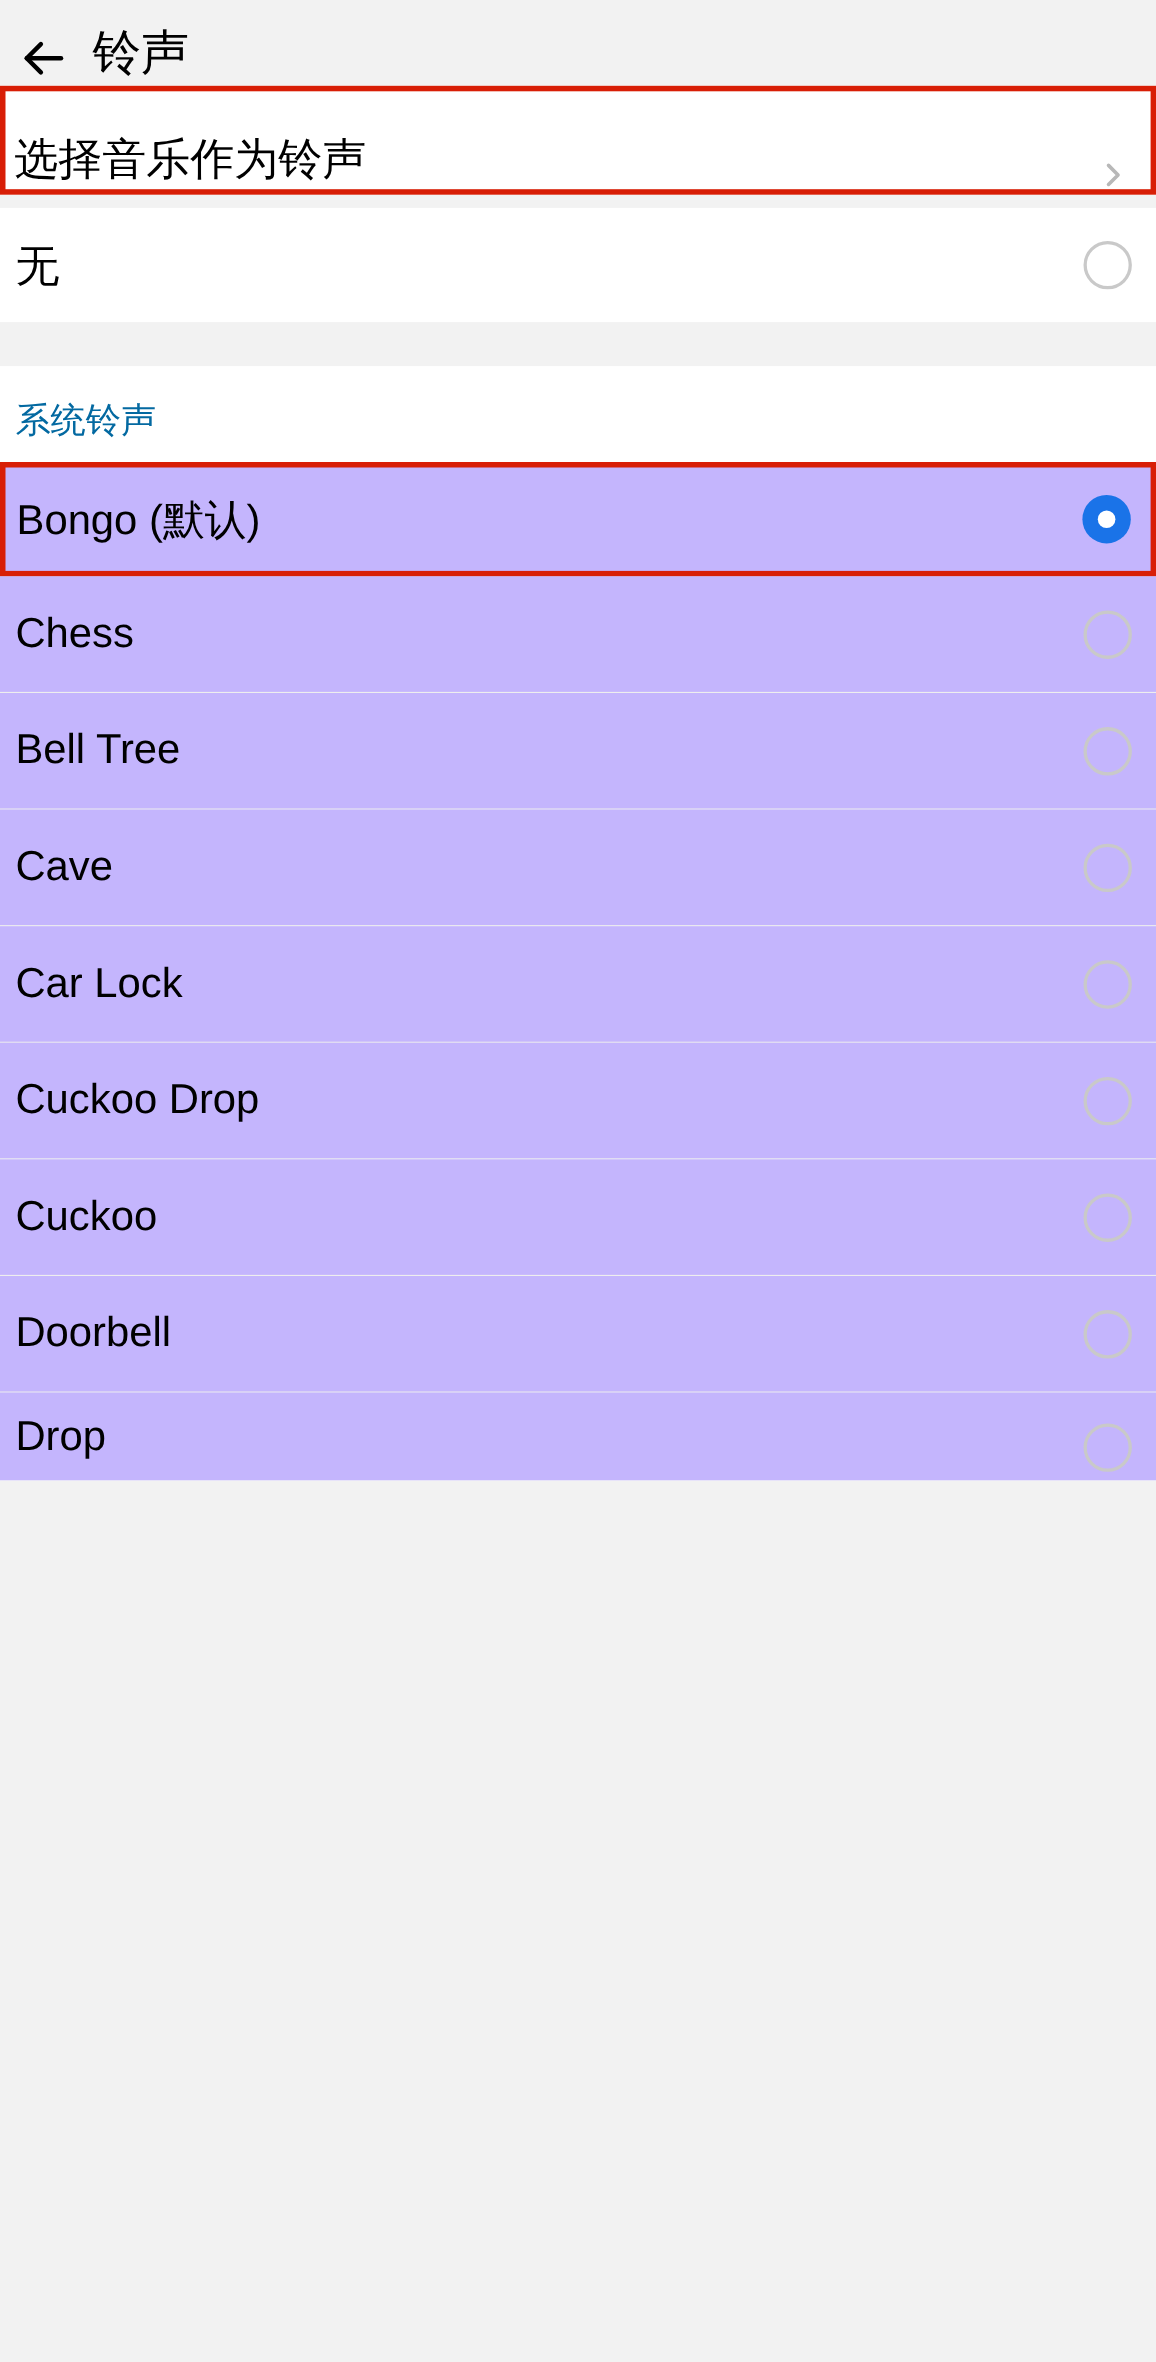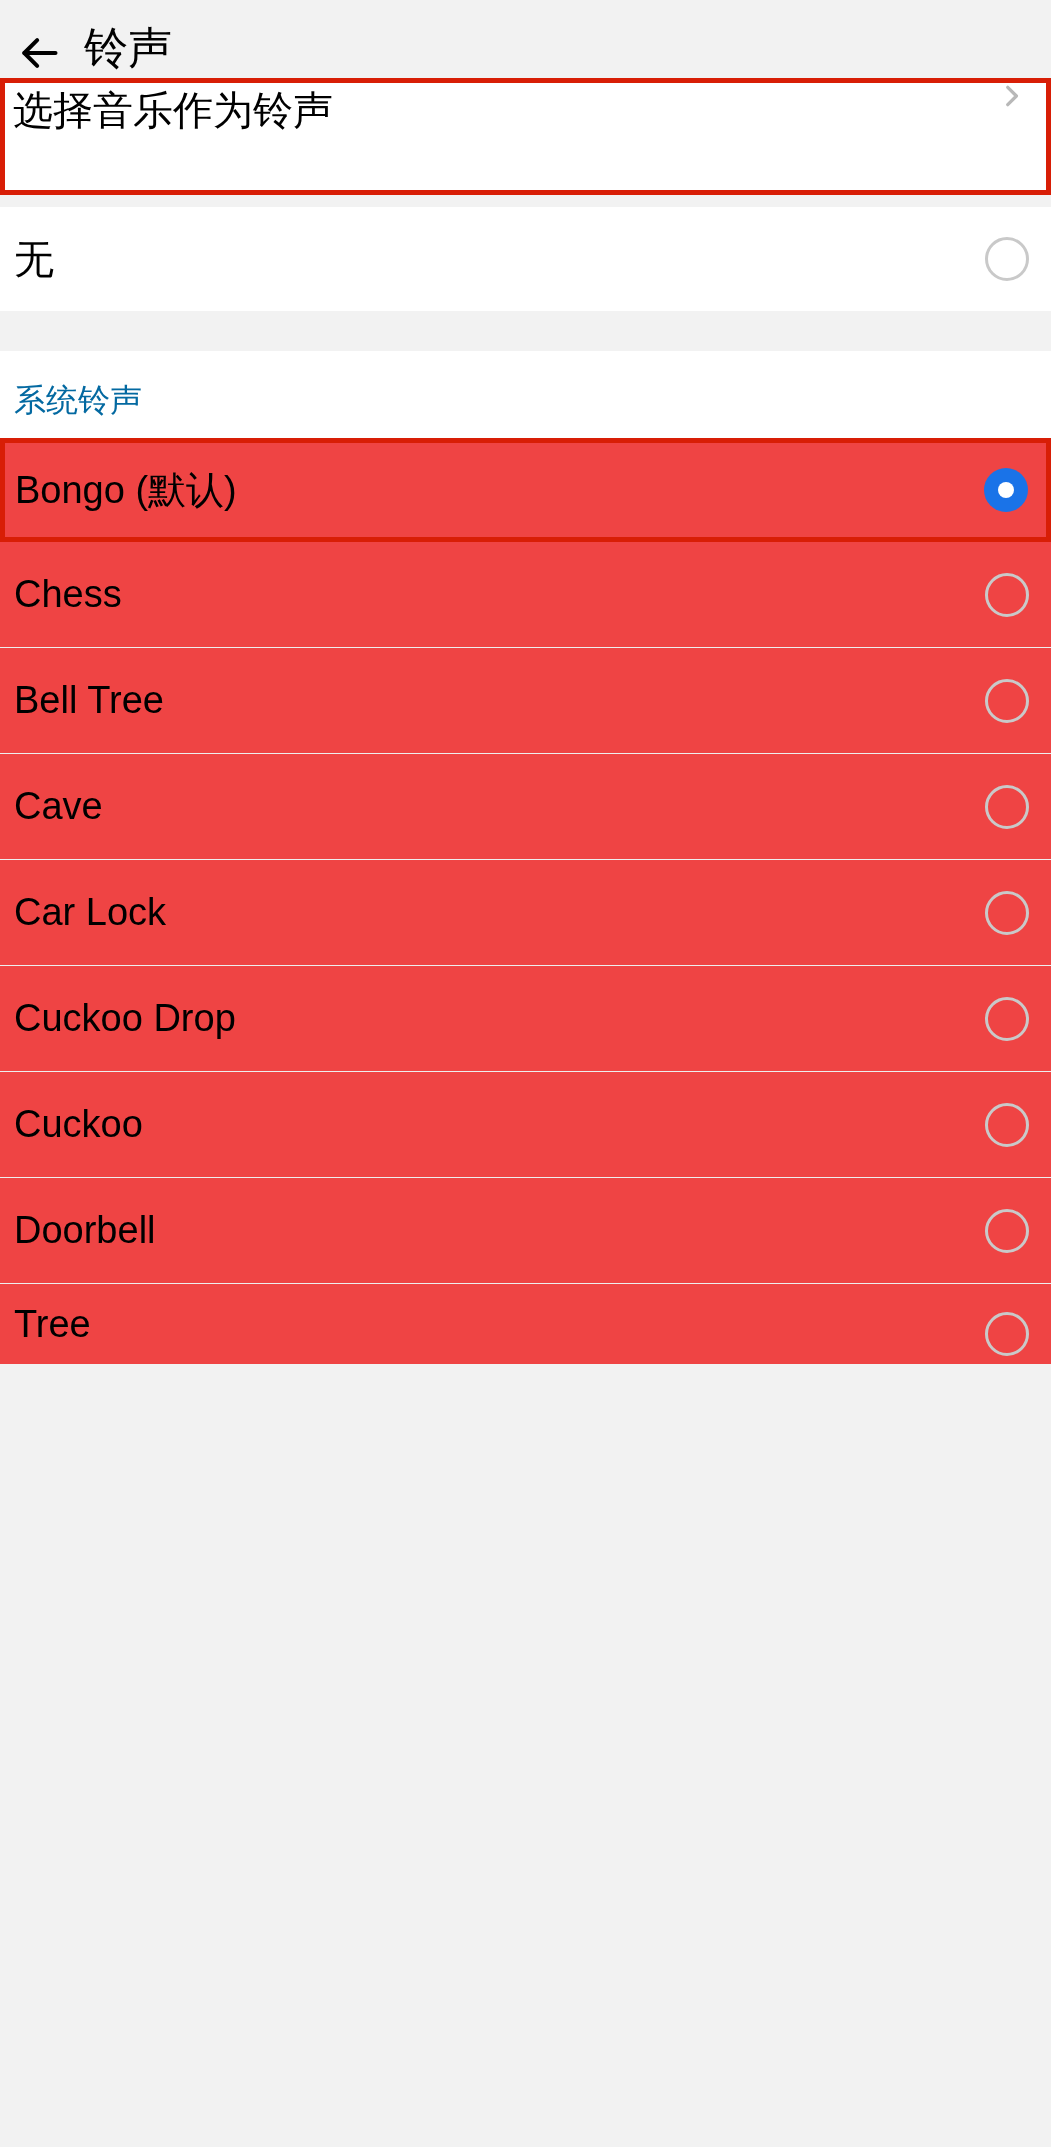--- a/index.html
+++ b/index.html
@@ -34,23 +34,23 @@
   }
   .section-white {
     background: #fff;
   }
   .highlight-box {
     border: 5px solid #d81e06;
     position: relative;
     z-index: 2;
   }
   .music-row {
-    height: 117px;
-    display: flex;
-    align-items: flex-start;
+    height: 99px;
+    display: flex;
+    align-items: flex-end;
     justify-content: space-between;
     padding: 0 22px 0 8px;
     cursor: pointer;
     background: #fff;
     font-family: Liberation Mono, monospace;
   }
   .music-label {
     font-size: 40px;
     color: #000;
   }
@@ -111,21 +111,21 @@
     font-size: 32px;
     color: #0369a1;
     background: #fff;
   }
   .ringtone-row {
     height: 106px;
     display: flex;
     align-items: center;
     justify-content: space-between;
     padding: 0 22px 0 14px;
-    background: #ef4444;
+    background: #c4b5fd;
     cursor: pointer;
     border-bottom: 1px solid #eee;
   }
   .ringtone-row:last-child {
     border-bottom: none;
   }
   .ringtone-row.highlighted {
     border: 5px solid #d81e06;
     height: 104px;
     padding: 0 18px 0 10px;
@@ -217,16 +217,16 @@
     <span class="radio-empty"></span>
   </div>
 
   <div class="ringtone-row">
     <span class="ringtone-label">Doorbell</span>
     <span class="radio-empty"></span>
   </div>
 
 
   <div class="ringtone-row echo-row last-row">
-    <span class="ringtone-label">Tree</span>
+    <span class="ringtone-label">Drop</span>
     <span class="radio-empty"></span>
   </div>
 </div>
 
 </body></html>

